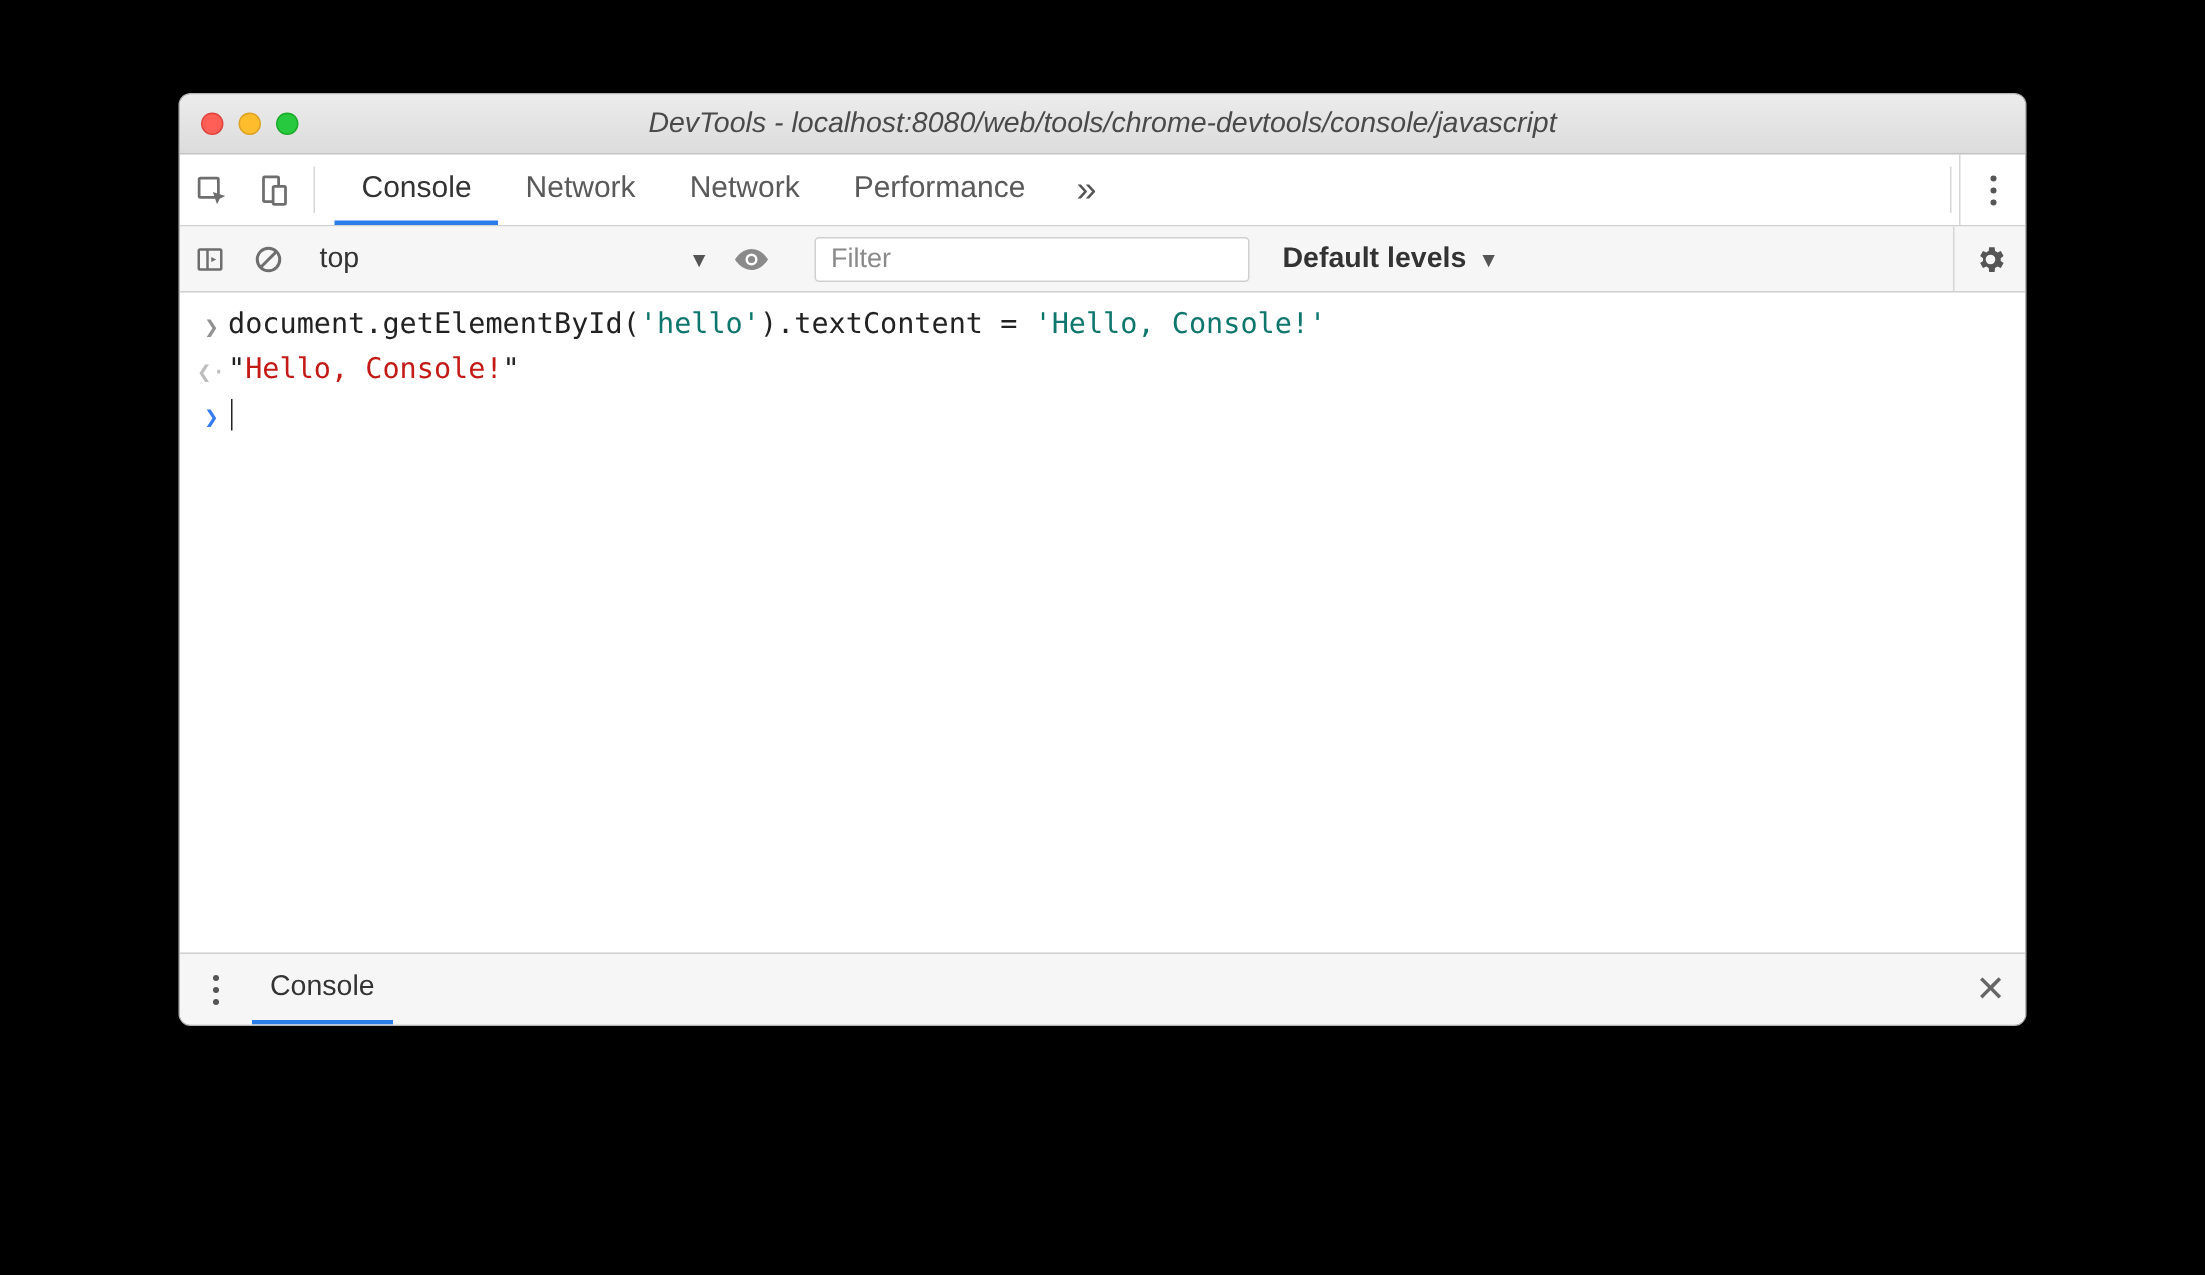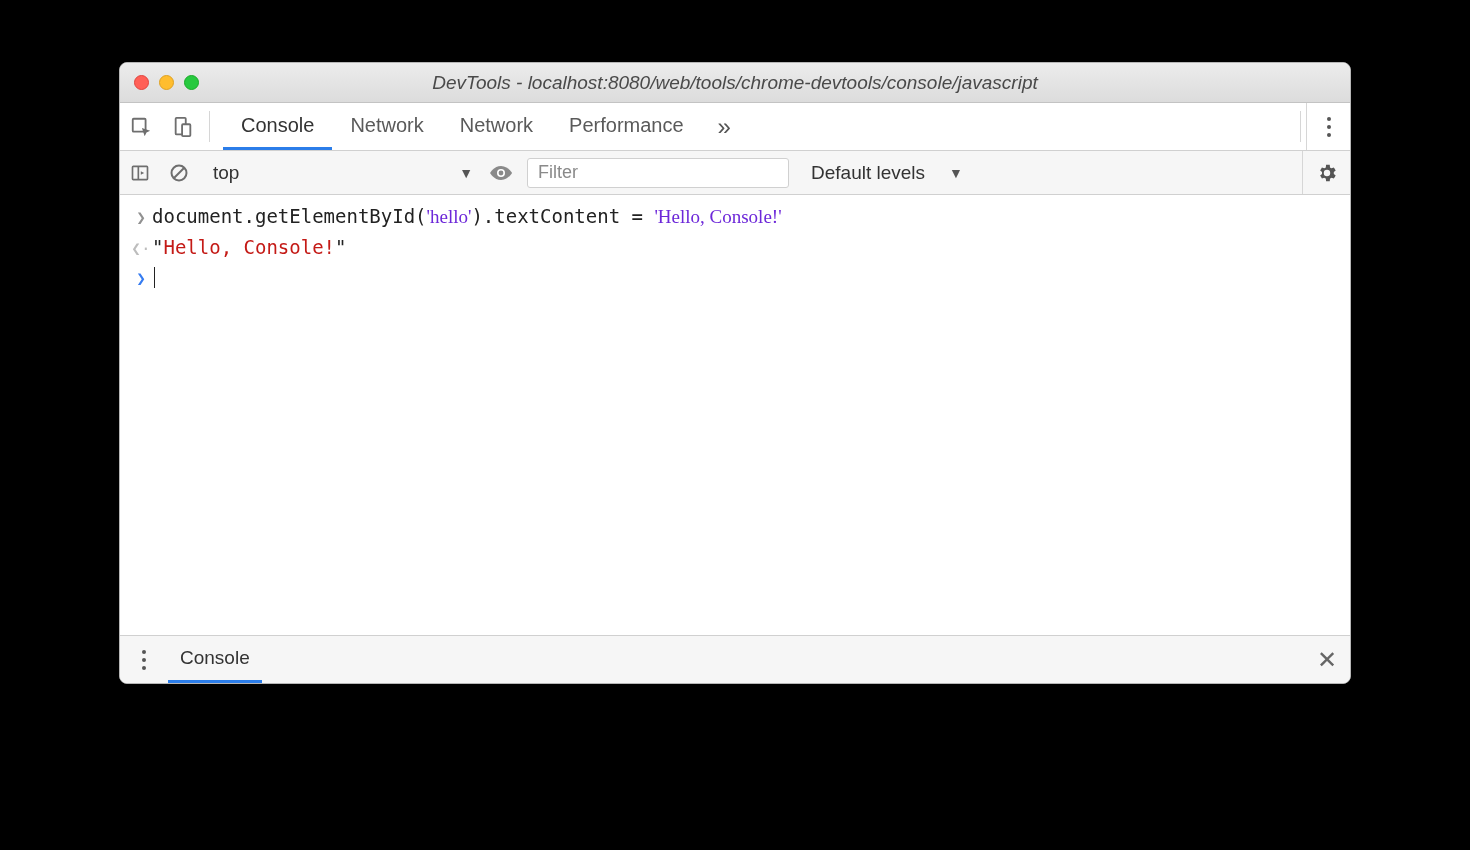--- a/index.html
+++ b/index.html
@@ -104,34 +104,34 @@
     width: 272px;
     justify-content: space-between;
   }
   .tri { color:#555; font-size: 14px; }
   .eyeicon {
     width: 44px; display:flex; align-items:center; justify-content:center;
     color:#7a7a7a;
   }
   .filterinput {
     height: 30px;
-    width: 262px;
+    width: 290px;
     border: 1px solid #d0d0d0;
     border-radius: 3px;
     font-size: 18px;
     padding: 0 10px;
     color: #333;
     background:#fff;
-    margin-left: 4px;
+    margin-left: 20px;
   }
   .filterinput::placeholder { color:#8a8a8a; }
   .levels {
     margin-left: 22px;
     font-size: 19px; color:#333;
-    display:flex; align-items:center; gap:24px;
+    display:flex; align-items:center; gap:8px;font-weight:bold;
   }
   .spacer { flex:1; }
   .gear {
     width: 48px; display:flex; align-items:center; justify-content:center;
     color:#555;
     border-left: 1px solid #d6d6d6;
     height: 100%;
   }
 
   .consolebody {
@@ -151,21 +151,21 @@
     width: 22px;
     display:flex; justify-content:center;
     color:#919191;
     flex-shrink:0;
     font-size: 16px;
     padding-top: 3px;
   }
   .gutter.blue { color:#367cf1; font-weight: bold; }
   .codeline { white-space: pre; }
   .tok-obj { color:#222; }
-  .tok-str { color:#6d28d9;font-family:Liberation Serif, serif; }
+  .tok-str { color:#0f766e; }
   .tok-result { color:#c41a16; }
   .tok-quote { color:#222; }
   .caret {
     display:inline-block;
     width: 1px; height: 21px;
     background:#222;
     vertical-align: text-bottom;
     margin-left: 2px;
   }
 

